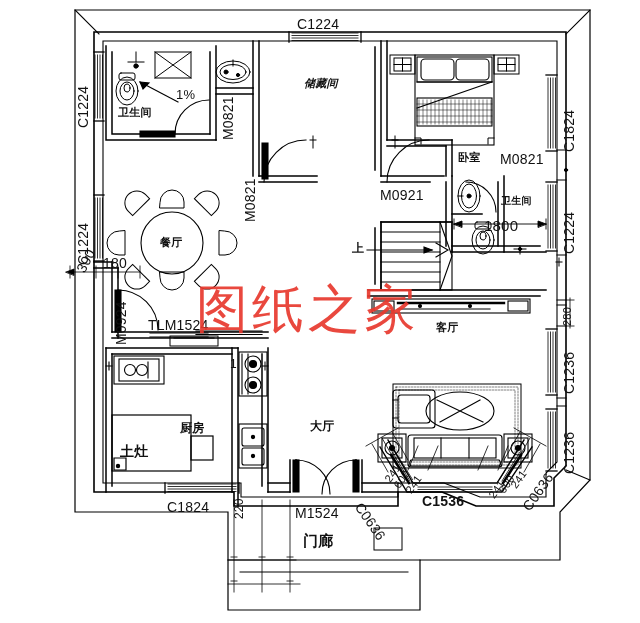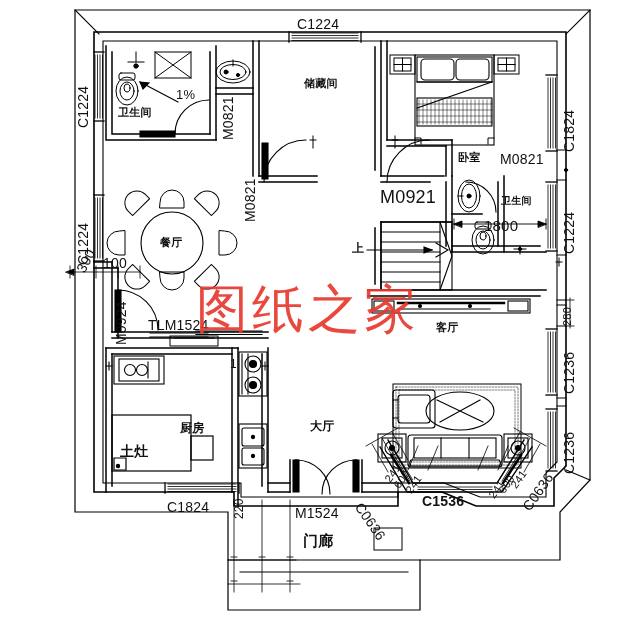--- a/index.html
+++ b/index.html
@@ -508,21 +508,21 @@
         <path d="M556,262 L562,262 M559,258 L559,266"></path>
         <path d="M310,140 L316,140 M313,136 L313,148"></path>
         <path d="M392,140 L398,140 M395,136 L395,148"></path>
       </g>
 
     </g>
   </svg>
 
   <div class="lbl cn" style="left:118px;top:107px;font-size:11px;">卫生间</div>
 
-  <div class="lbl cn" style="left:304px;top:78px;font-size:11px;">储藏间</div>
+  <div class="lbl cn" style="left:304px;top:78px;font-size:11px;font-style:italic;">储藏间</div>
 
   <div class="lbl cn" style="left:458px;top:152px;font-size:11px;">卧室</div>
 
   <div class="lbl cn" style="left:501px;top:196px;font-size:10px;">卫生间</div>
 
   <div class="lbl cn" style="left:160px;top:237px;font-size:11px;">餐厅</div>
 
   <div class="lbl cn" style="left:436px;top:322px;font-size:11px;">客厅</div>
 
   <div class="lbl cn" style="left:180px;top:404px;font-size:12px;margin-top:18px;">厨房</div>
@@ -558,35 +558,35 @@
   <div class="lbl rot-dim" style="left:364px;top:500px;font-size:14px;transform:rotate(55deg);">C0636</div>
 
   <div class="lbl rot-dim" style="left:520px;top:505px;font-size:14px;transform:rotate(-55deg);">C0636</div>
 
   <div class="lbl rot90" style="left:221px;top:140px;font-size:14px;">M0821</div>
 
   <div class="lbl rot90" style="left:243px;top:222px;font-size:14px;">M0821</div>
 
   <div class="lbl" style="left:500px;top:152px;font-size:14px;">M0821</div>
 
-  <div class="lbl" style="left:380px;top:188px;font-size:18px;">M0921</div>
+  <div class="lbl" style="left:380px;top:188px;font-size:14px;">M0921</div>
 
   <div class="lbl rot90" style="left:114px;top:345px;font-size:14px;">M0924</div>
 
   <div class="lbl" style="left:148px;top:318px;font-size:14px;">TLM1524</div>
 
   <div class="lbl" style="left:295px;top:506px;font-size:14px;">M1524</div>
 
   <div class="lbl" style="left:484px;top:206px;font-size:15px;margin-top:12px;">1800</div>
 
   <div class="lbl rot90" style="left:562px;top:326px;font-size:11px;">280</div>
 
   <div class="lbl rot-dim" style="left:74px;top:268px;font-size:14px;transform:rotate(-62deg);">300</div>
 
-  <div class="lbl" style="left:103px;top:256px;font-size:14px;">100</div>
+  <div class="lbl" style="left:103px;top:256px;font-size:14px;">180</div>
 
   <div class="lbl rot90" style="left:233px;top:519px;font-size:12px;">220</div>
 
   <div class="lbl rot-dim" style="left:383px;top:478px;font-size:11px;transform:rotate(-55deg);">241</div>
 
   <div class="lbl rot-dim" style="left:392px;top:484px;font-size:11px;transform:rotate(-55deg);">600</div>
 
   <div class="lbl rot-dim" style="left:404px;top:489px;font-size:11px;transform:rotate(-55deg);">241</div>
 
   <div class="lbl rot-dim" style="left:487px;top:494px;font-size:11px;transform:rotate(-55deg);">241</div>

